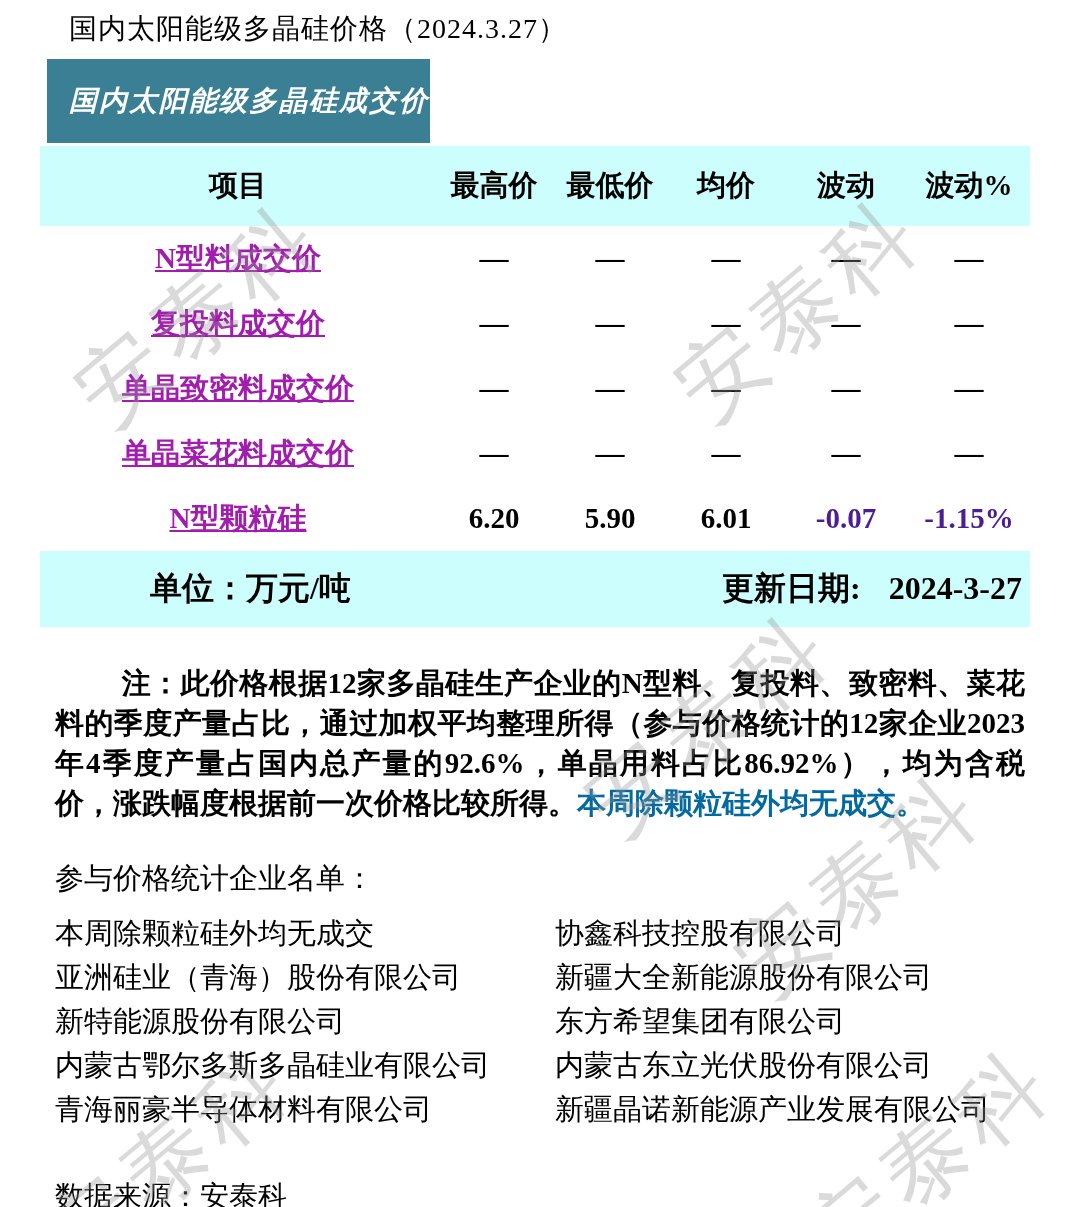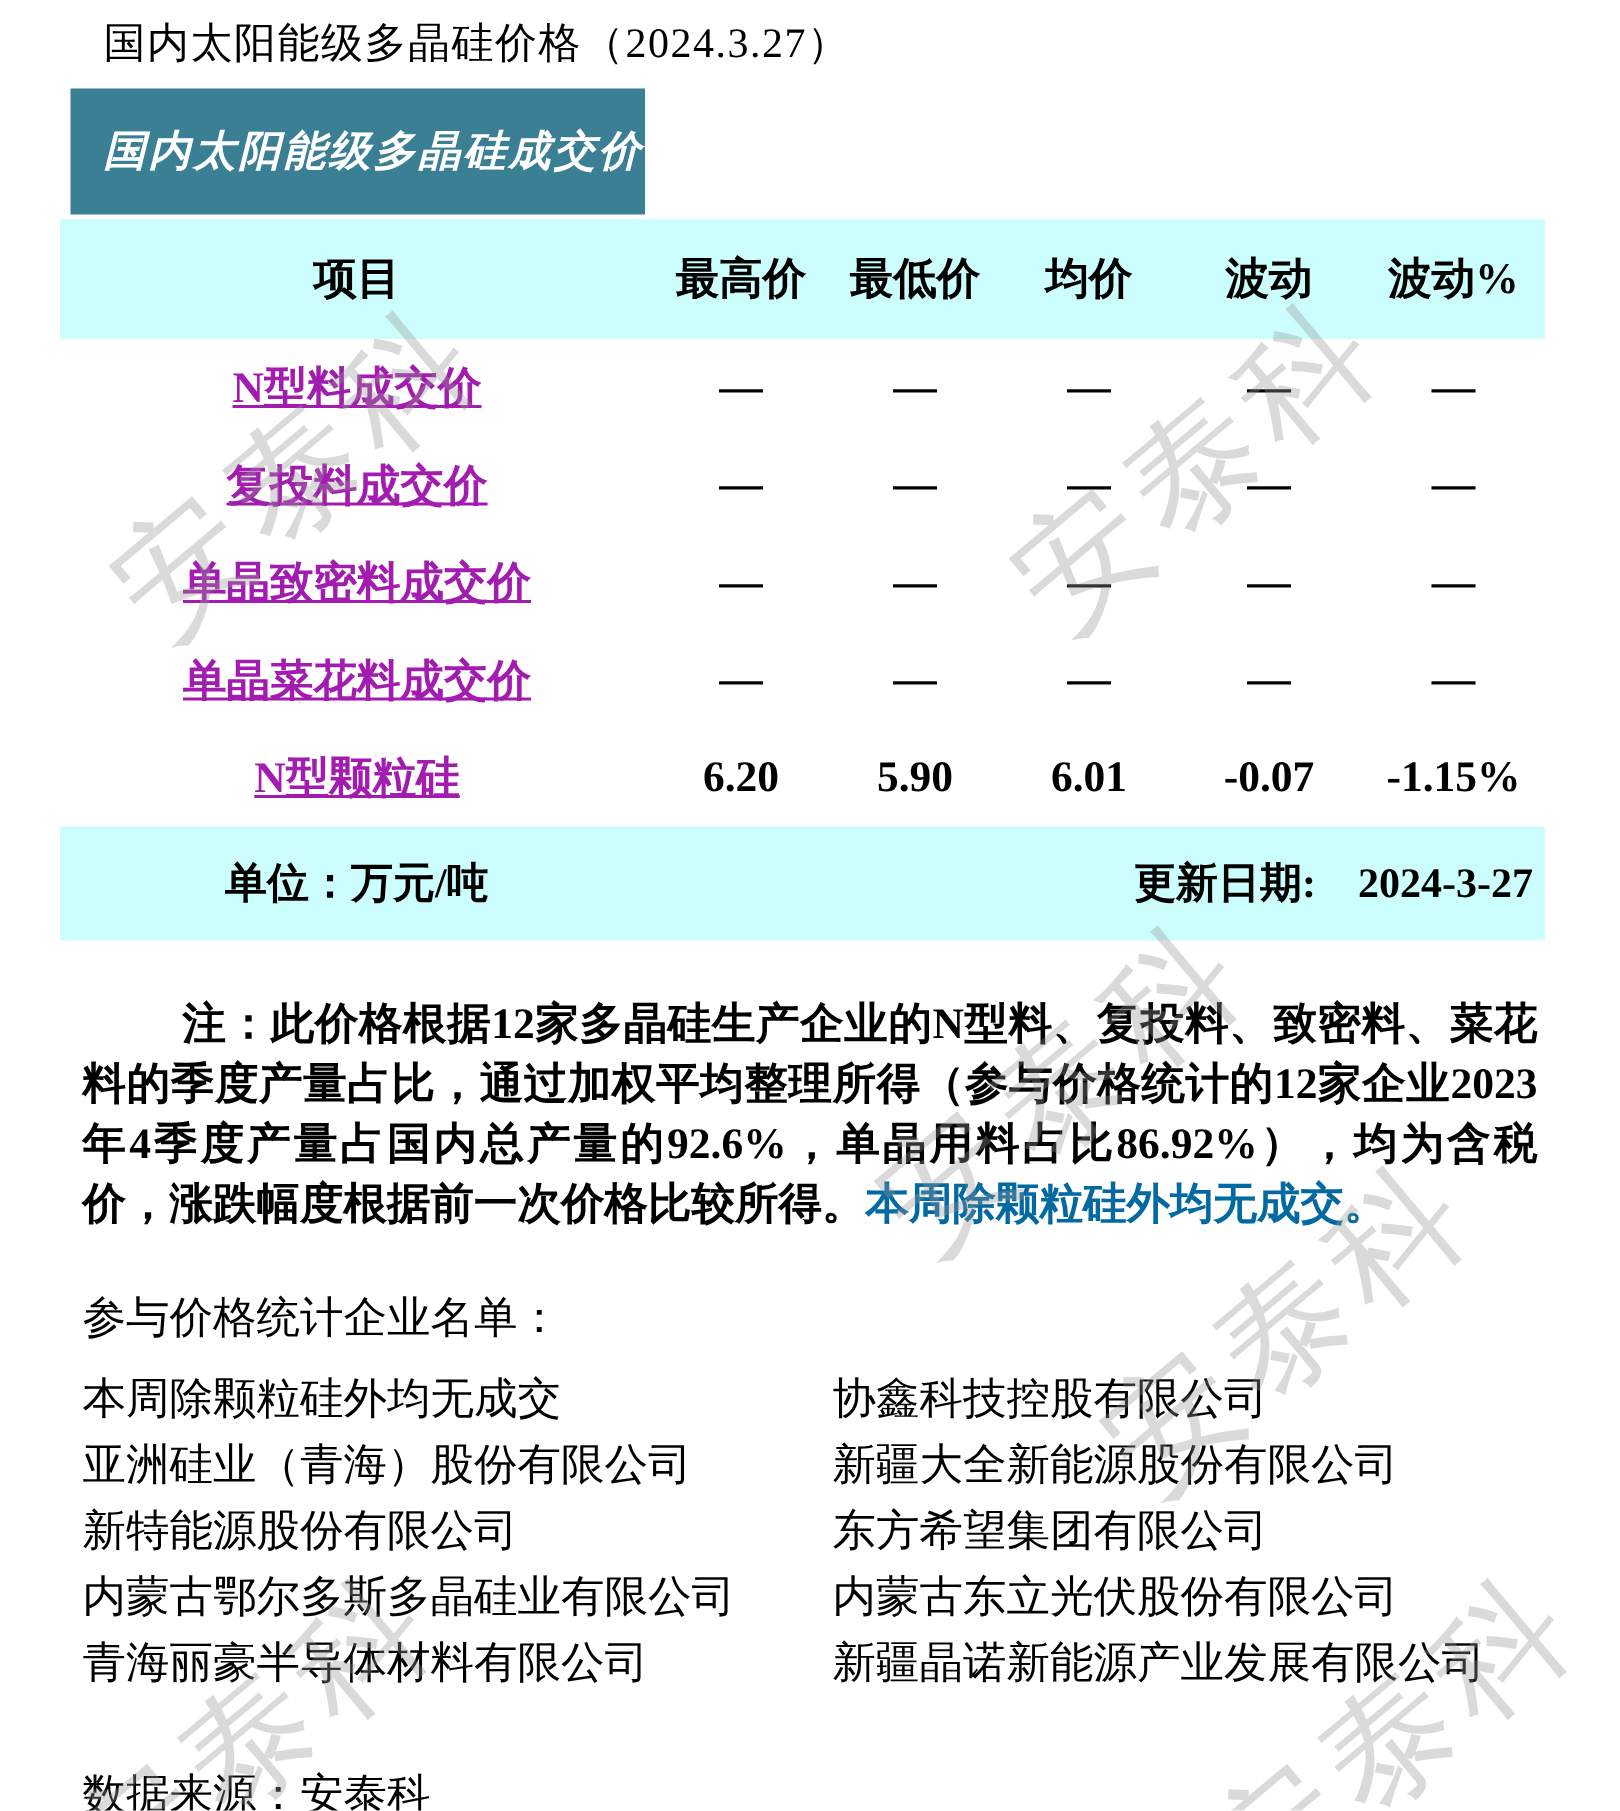--- a/index.html
+++ b/index.html
@@ -58,30 +58,30 @@
     height:78px;
     font-size:29px;font-weight:bold;
     text-align:center;vertical-align:middle;
   }
   table.price td{
     height:63px;
     font-size:29px;font-weight:bold;
     text-align:center;vertical-align:middle;
   }
   td.rowlabel{color:#a21caf;text-decoration:underline;}
-  td.green{color:#000000;}
+  td.green{color:#4c1d95;}
   
   .footband{
     margin:0 0 0 40px;
     width:990px;height:76px;
     background:#CCFEFE;
     display:flex;align-items:center;justify-content:space-between;
     box-sizing:border-box;
     padding:0 8px 0 110px;
-    font-size:28px;font-weight:bold;
+    font-size:32px;font-weight:bold;
   }
   .footband .upd-val{margin-left:28px;}
   
   .note{
     margin:36px 55px 0 55px;
     width:970px;
     font-size:29px;font-weight:bold;
     line-height:40px;
     text-align:justify;
     text-indent:2.3em;

